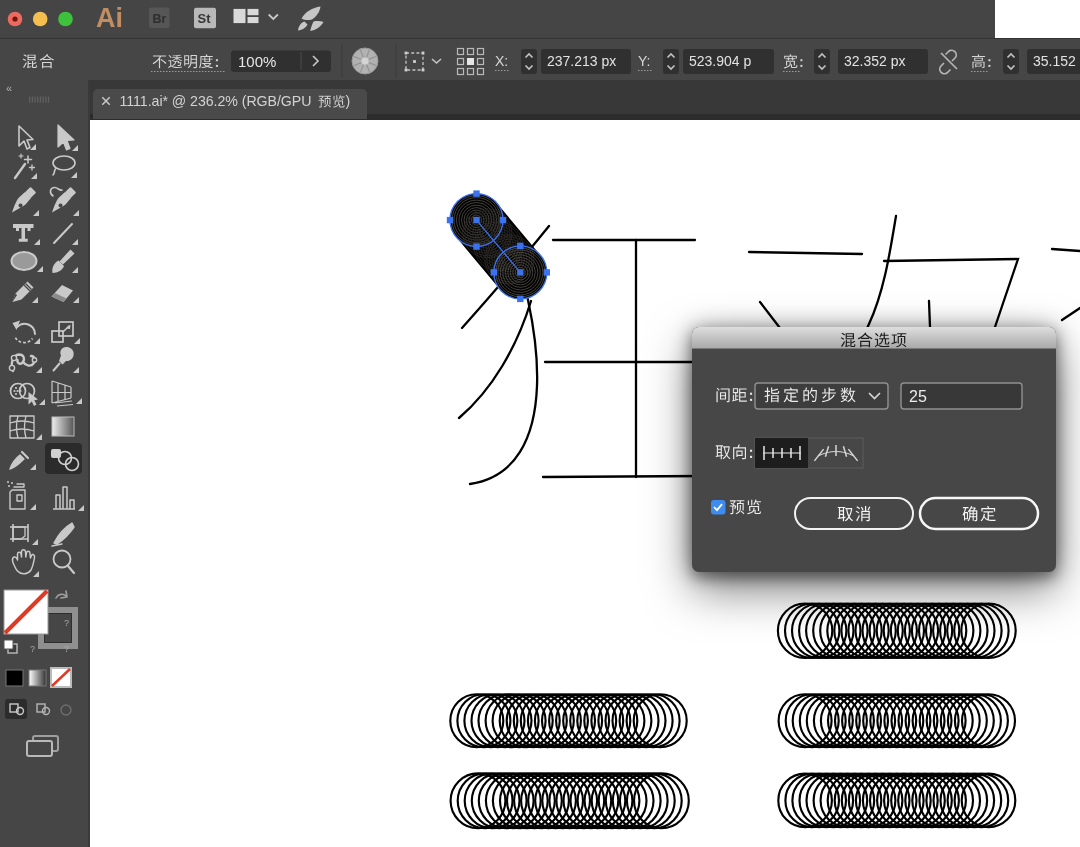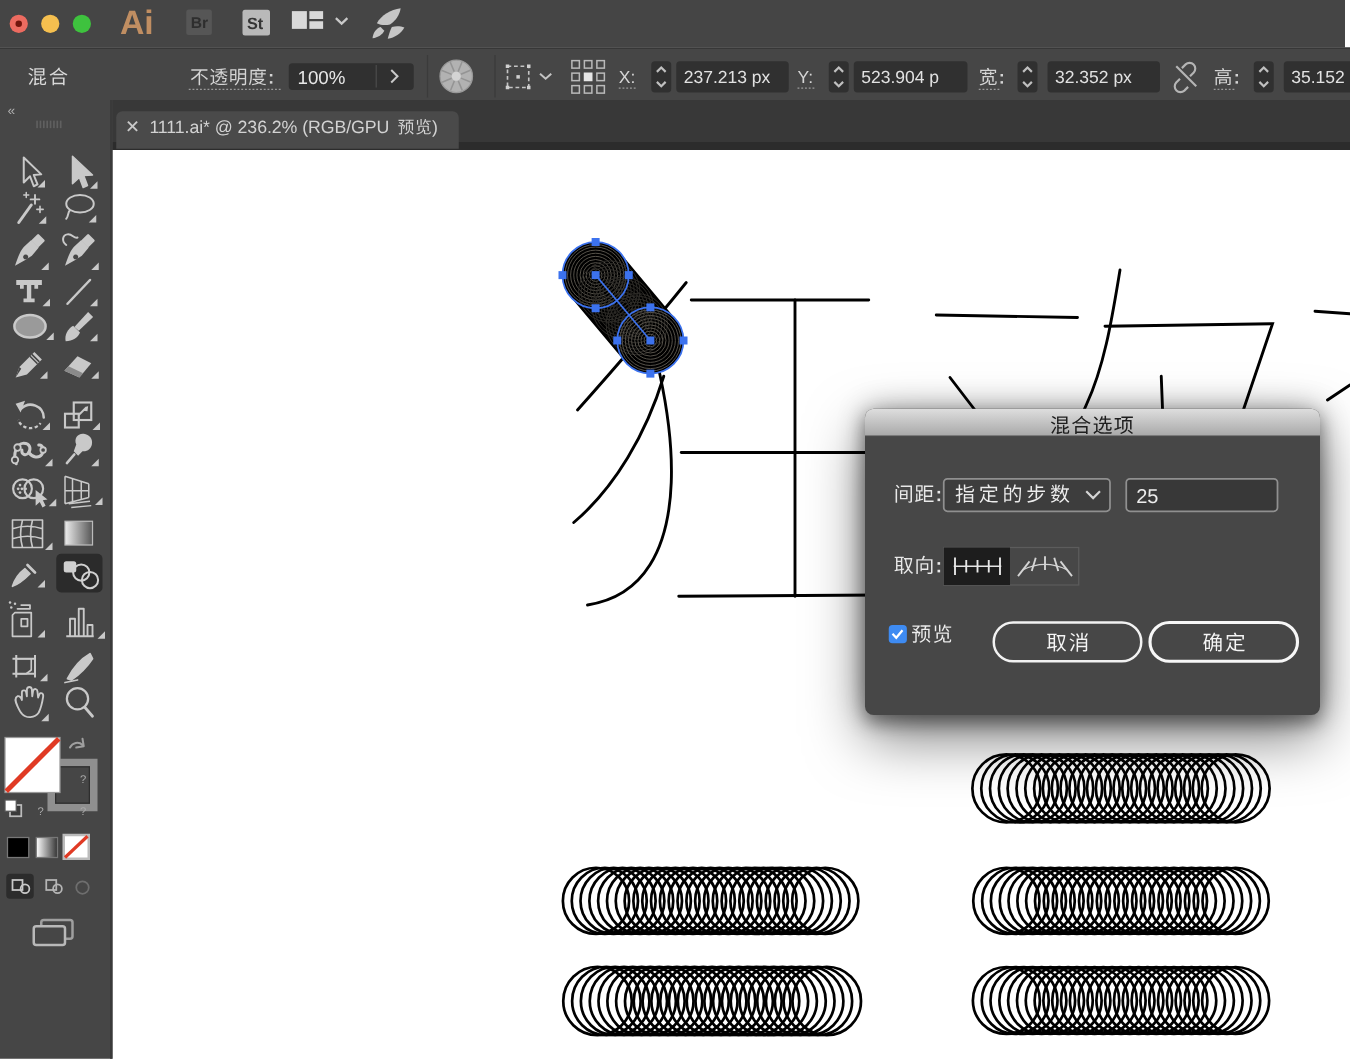--- a/index.html
+++ b/index.html
@@ -1,17 +1,17 @@
 <!DOCTYPE html>
 <html><head><meta charset="utf-8"><style>
 * { margin:0; padding:0; box-sizing:border-box; }
 html,body { width:1080px; height:847px; overflow:hidden; background:#fff;
   font-family:"Liberation Sans", sans-serif; }
 .abs { position:absolute; }
-#titlebar { left:0; top:0; width:1076px; height:38px; background:#454545; }
+#titlebar { left:0; top:0; width:995px; height:38px; background:#454545; }
 #optbar { left:0; top:38px; width:1080px; height:42px; background:#464646; border-top:1px solid #333; }
 #tabstrip { left:0; top:80px; width:1080px; height:40px; background:linear-gradient(#383838 0 34px,#2c2c2c 34px 40px); }
 #tab { left:93px; top:89px; width:274px; height:30px; background:#4a4a4a; border-radius:5px 5px 0 0; }
 #toolbar { left:0; top:80px; width:90px; height:767px; background:#464646; border-right:2px solid #3a3a3a; }
 #canvas { left:90px; top:120px; width:990px; height:727px; background:#fff; }
 #dialog { left:692px; top:327px; width:364px; height:245px; background:#474747; border-radius:7px;
   box-shadow:0 18px 46px rgba(0,0,0,.5), 0 0 22px rgba(0,0,0,.3), 0 6px 14px rgba(0,0,0,.35); z-index:40; }
 #dlgtitle { position:absolute; left:0; top:0; width:364px; height:22px; border-radius:7px 7px 0 0;
   background:linear-gradient(#dedede,#aaaaaa); border-bottom:1px solid #7a7a7a; }
 svg { position:absolute; overflow:visible; }

